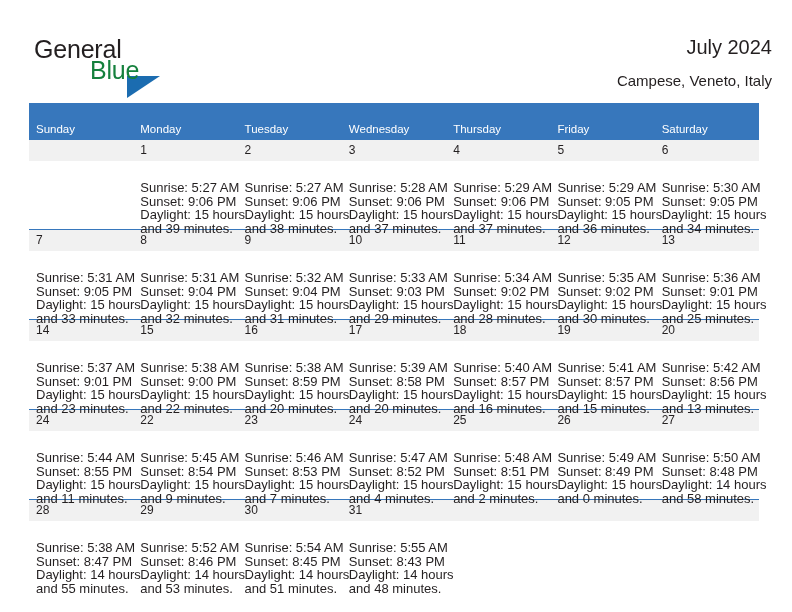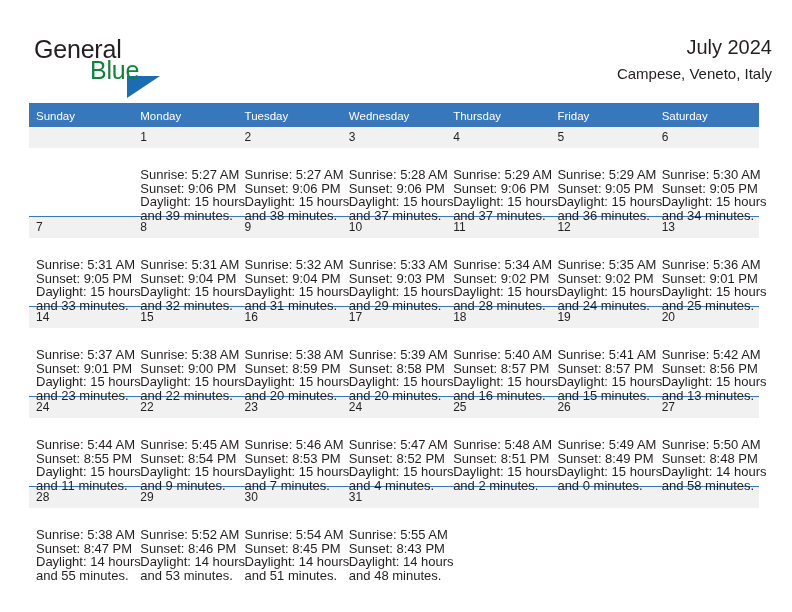--- a/index.html
+++ b/index.html
@@ -78,39 +78,40 @@
     font-weight: normal;
     color: #231f20;
     line-height: 34px;
     white-space: nowrap;
   }
   .cal-subtitle {
     font-size: 15px;
     font-weight: normal;
     color: #231f20;
     line-height: 20px;
+    margin-top: 7px;
     white-space: nowrap;
   }
 
   
   .calendar {
     position: absolute;
     left: 29px;
     top: 103px;
     width: 730px;
     border-collapse: collapse;
     table-layout: fixed;
   }
   .calendar th {
     background: #3777bc;
     color: #ffffff;
     font-size: 11.5px;
     font-weight: normal;
     text-align: left;
-    padding: 7px 0 5px 7px;
+    padding: 20px 0 5px 7px;
     height: 20px;
     box-sizing: border-box;
     border: none;
   }
   .calendar td {
     vertical-align: top;
     padding: 0;
     border: none;
     width: 104.28px;
   }
@@ -320,21 +321,21 @@
               </div>
             </div>
           </td>
           <td>
             <div class="cell">
               <div class="daynum">12</div>
               <div class="details">
                 <div>Sunrise: 5:35 AM</div>
                 <div>Sunset: 9:02 PM</div>
                 <div>Daylight: 15 hours</div>
-                <div>and 24 minutes.</div>
+                <div>and 30 minutes.</div>
               </div>
             </div>
           </td>
           <td>
             <div class="cell">
               <div class="daynum">13</div>
               <div class="details">
                 <div>Sunrise: 5:36 AM</div>
                 <div>Sunset: 9:01 PM</div>
                 <div>Daylight: 15 hours</div>

